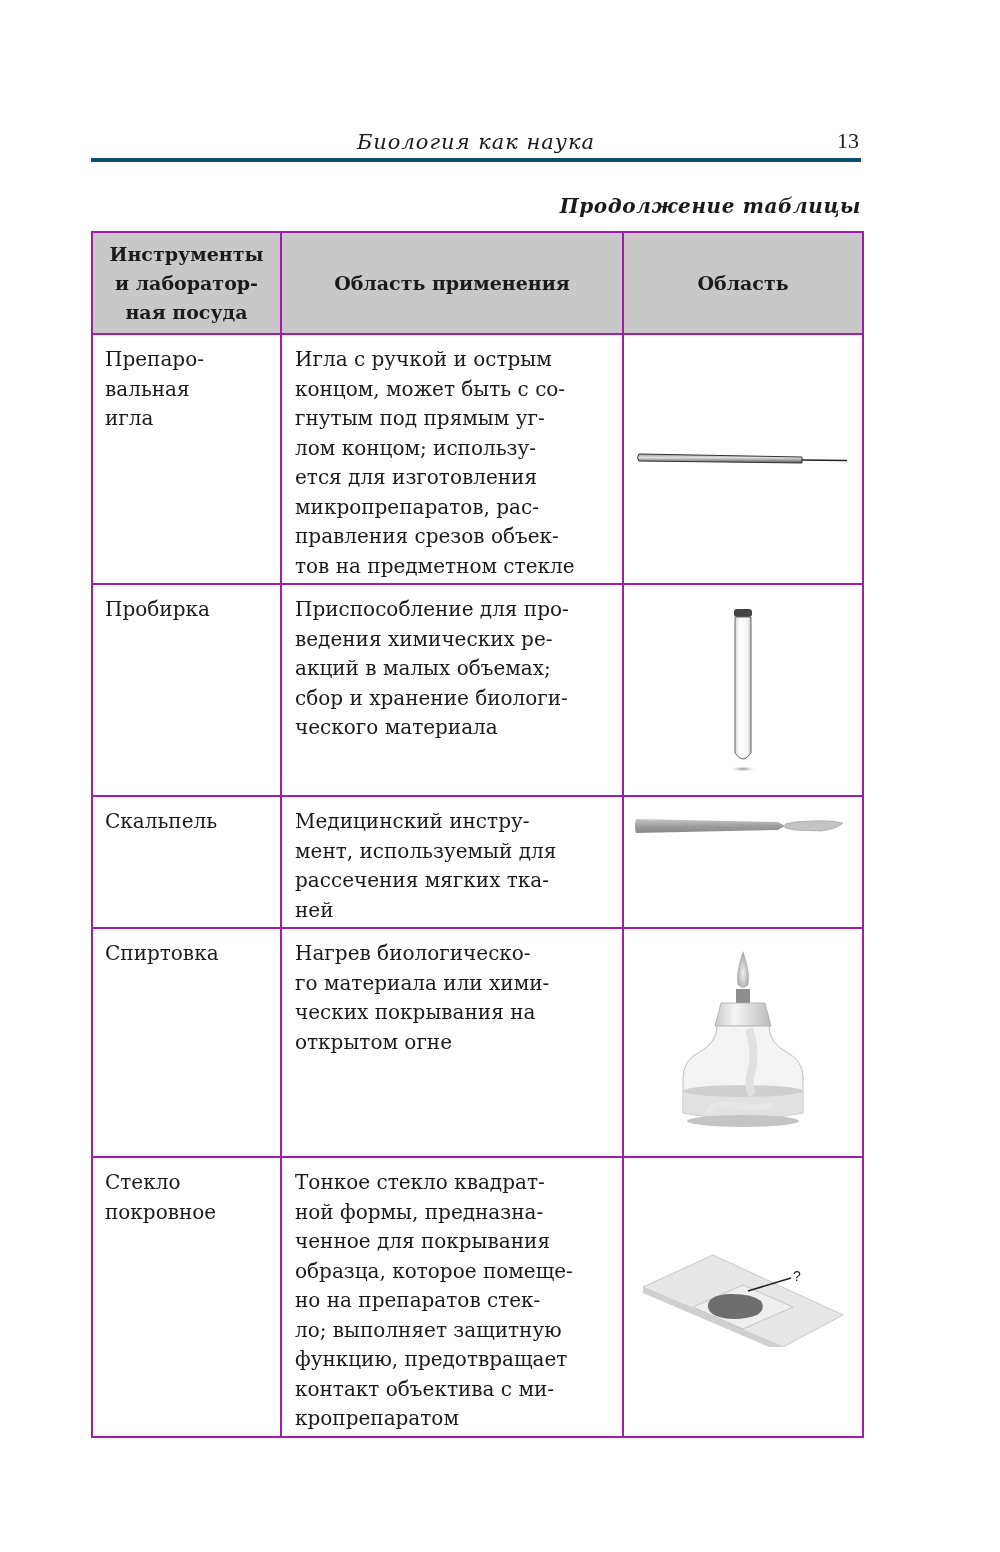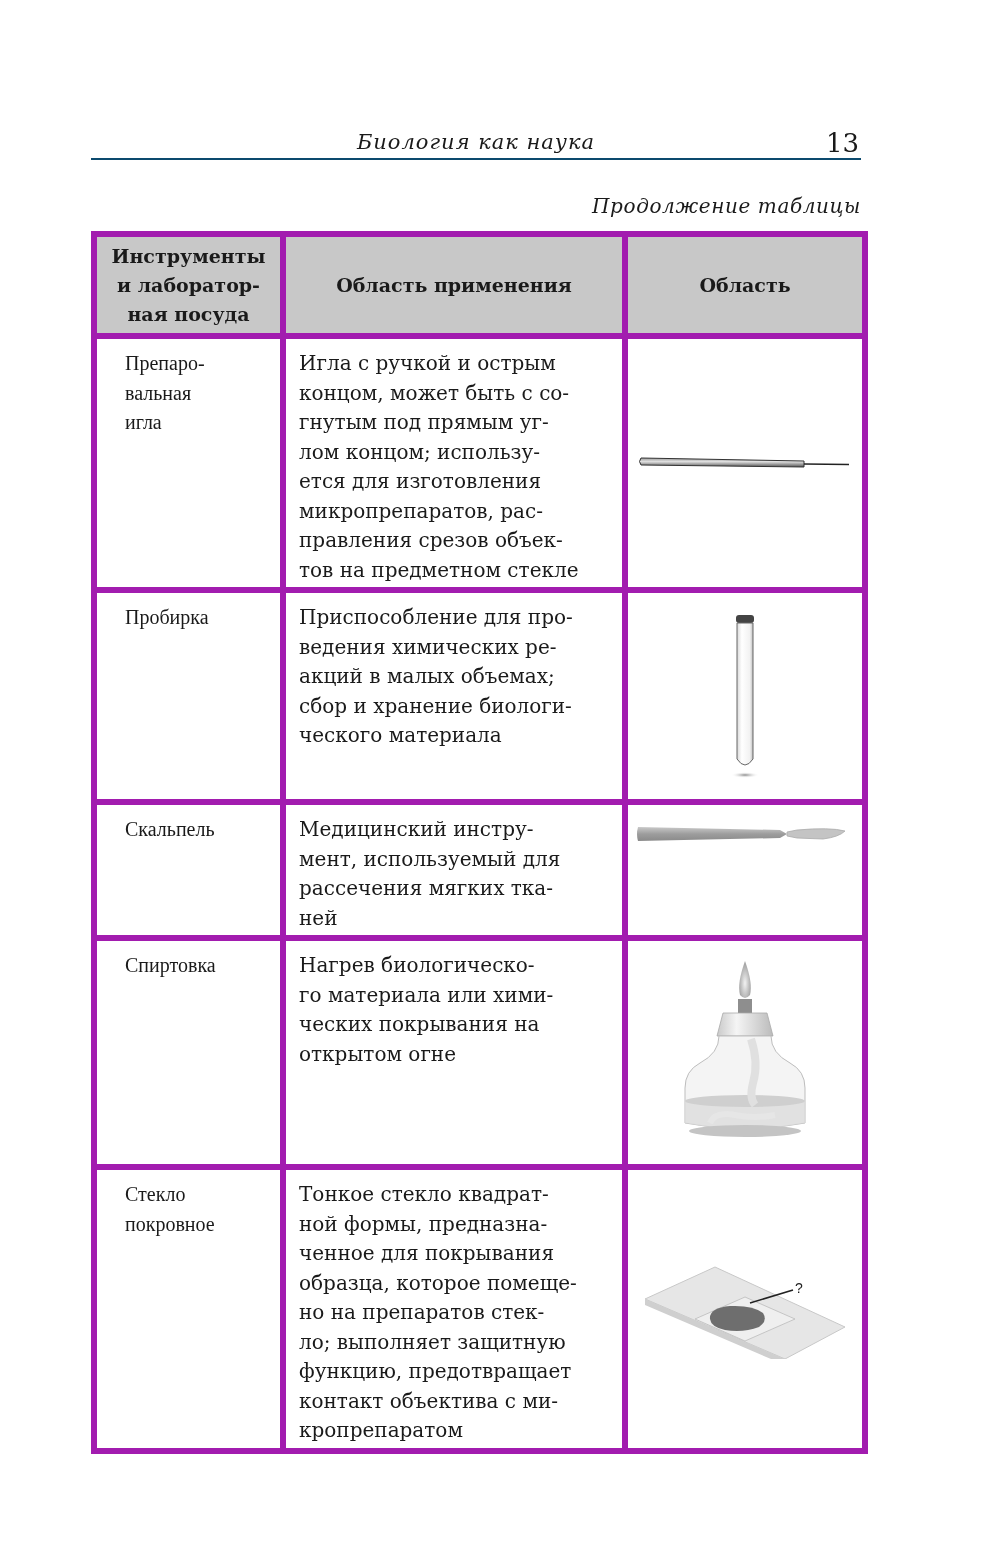--- a/index.html
+++ b/index.html
@@ -1,25 +1,25 @@
 <!DOCTYPE html>
 <html><head>
 <meta charset="utf-8">
 <style>
   html, body { margin:0; padding:0; background:#ffffff; }
   body { width:1000px; height:1552px; position:relative; font-family:"DejaVu Serif", serif; color:#1a1a1a; overflow:hidden; }
-  .running-head { position:absolute; left:91px; top:126px; width:770px; height:32px; border-bottom:2px solid #0c4a6e; }
+  .running-head { position:absolute; left:91px; top:126px; width:770px; height:32px; border-bottom:4px solid #0c4a6e; }
   .running-title { position:absolute; left:0; right:0; top:4px; text-align:center; font-style:italic; font-size:21px; letter-spacing:1px; font-family:"DejaVu Serif", serif; }
-  .page-number { position:absolute; right:2px; top:2px; font-size:26px; }
-  .continuation { position:absolute; right:139px; top:194px; font-style:italic; font-size:20px; letter-spacing:0.6px; }
+  .page-number { position:absolute; right:2px; top:2px; font-size:22px;font-family:Liberation Serif, serif; }
+  .continuation { position:absolute; right:139px; top:194px; font-style:italic; font-size:20px; letter-spacing:0.6px;font-weight:bold; }
   table { position:absolute; left:91px; top:231px; width:771px; border-collapse:collapse; table-layout:fixed; }
-  td, th { border:6px solid #a21caf; vertical-align:top; }
+  td, th { border:2px solid #a21caf; vertical-align:top; }
   th { background:#c8c8c8; font-weight:bold; font-size:19px; line-height:29px; text-align:center; vertical-align:middle; padding:4px 6px; }
   td { font-size:20px; line-height:29.5px; padding:10px 12px 2px 13px; }
-  td.col1 { padding-left:28px;font-family:Liberation Serif, serif; }
+  td.col1 { padding-left:12px; }
   td.pic { padding:0; vertical-align:middle; text-align:center; }
   .cell-text { white-space:pre-line; }
   .pic svg { display:block; margin:0 auto; }
 </style>
 </head>
 <body>
 
 <div class="running-head">
   <div class="running-title">Биология как наука</div>
   <div class="page-number">13</div>

